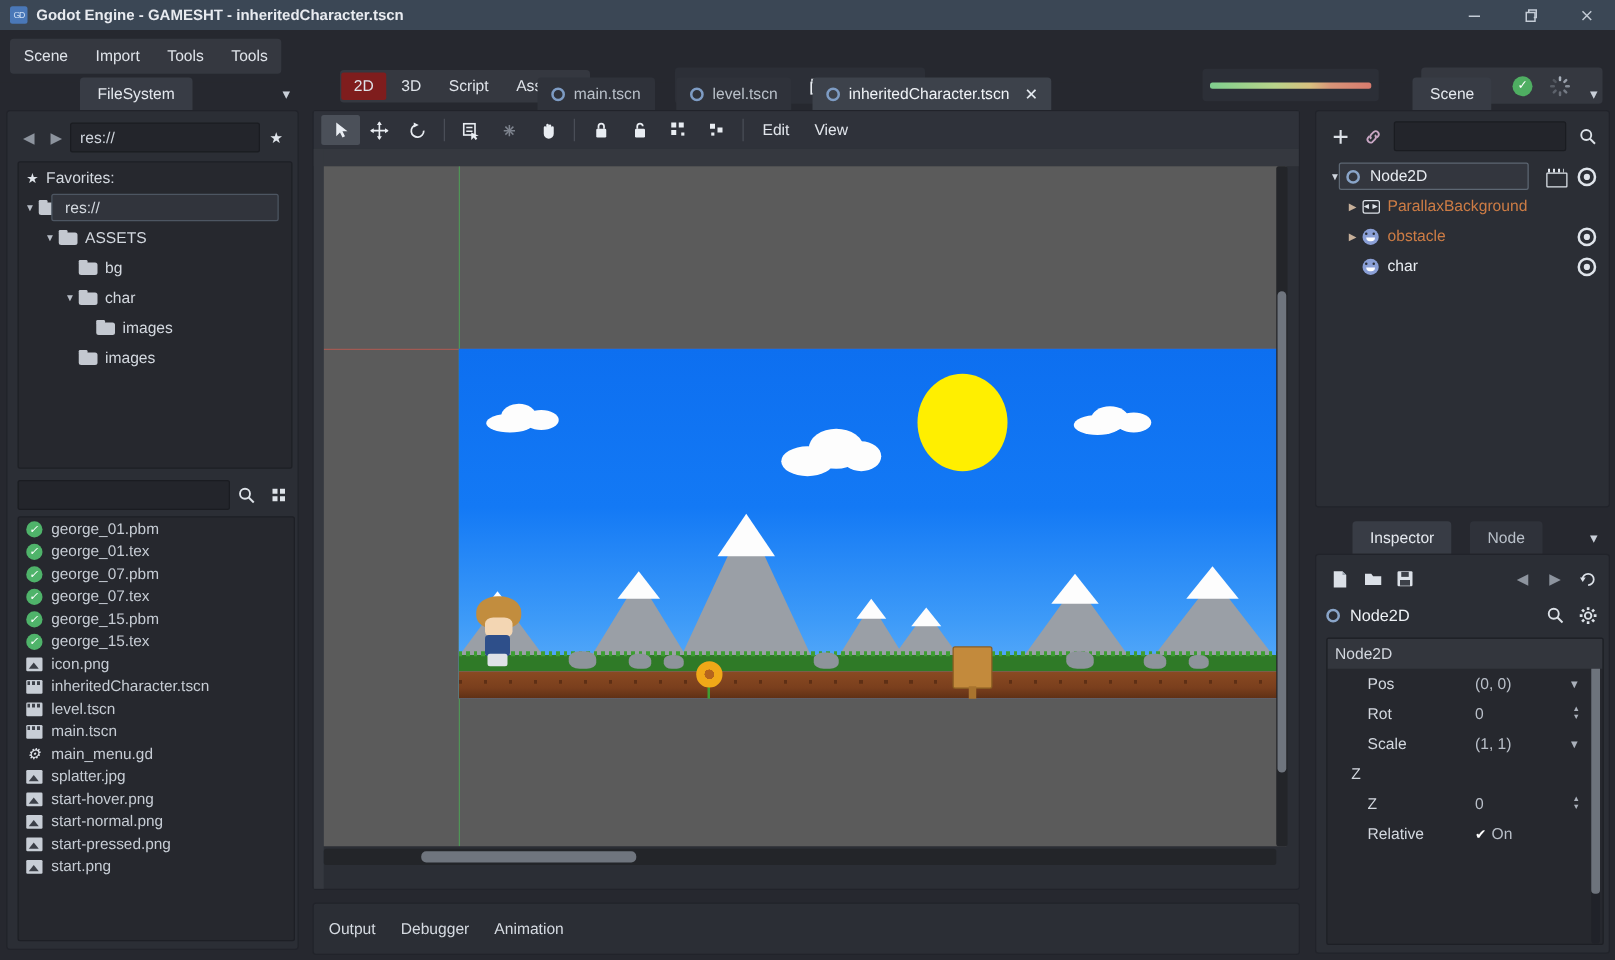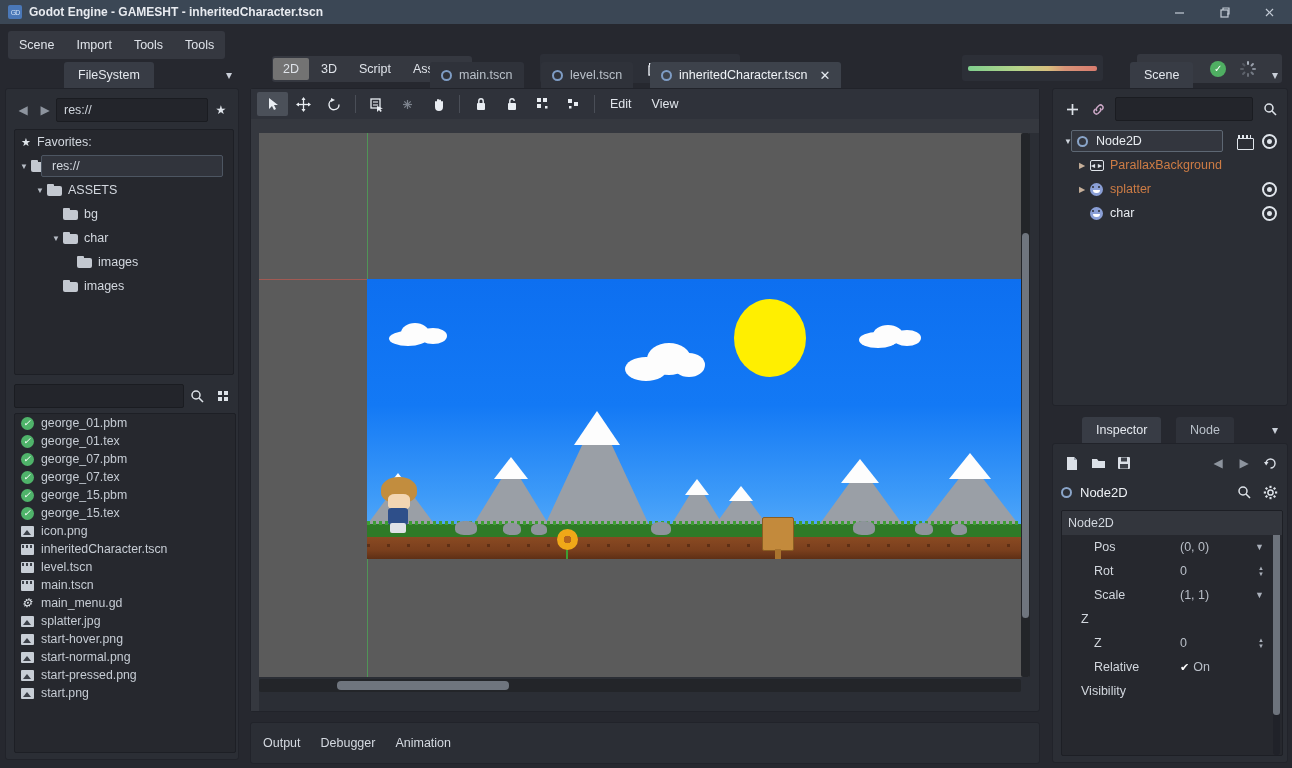--- a/index.html
+++ b/index.html
@@ -46,21 +46,21 @@
     font-size: 12.5px; color: #dfe3e9;
   }
   .mode-group {
     position: absolute; left: 272px; top: 32px; height: 26px;
     background: #353840; border-radius: 3px; display: flex; align-items: center;
   }
   .mode-item {
     padding: 0 10px; height: 22px; margin: 0 1px; display: flex; align-items: center;
     font-size: 12.5px; color: #dfe3e9; border-radius: 2px;
   }
-  .mode-item.active { background: #737373; }
+  .mode-item.active { background: #7f1d1d; }
 
   .play-group {
     position: absolute; left: 540px; top: 30px; height: 29px;
     background: #2c2f37; border-radius: 3px; display: flex; align-items: center;
     padding: 0 4px;
   }
   .play-btn {
     width: 32px; height: 27px; display: flex; align-items: center; justify-content: center;
   }
 
@@ -836,21 +836,21 @@
         <span class="n-ico">
             <i class="plx-ico">◄►</i>
           </span>
         <span class="n-label orange">ParallaxBackground</span>
       </div>
       <div class="node-row" style="padding-left:14px">
         <span class="fold">▶</span>
         <span class="n-ico">
             <i class="smiley"></i>
           </span>
-        <span class="n-label orange">splatter</span>
+        <span class="n-label orange">obstacle</span>
         <span class="n-right">
             <span class="eye">
               <i></i>
             </span>
           </span>
       </div>
       <div class="node-row" style="padding-left:28px">
         <span class="n-ico">
             <i class="smiley"></i>
           </span>
@@ -954,19 +954,16 @@
         </div>
         <div class="prop-row">
           <span class="prop-name" style="padding-left: 32px;">Z</span>
           <span class="prop-val">0</span>
           <span class="prop-ctrl" style="line-height: 6px; font-size: 6px;">▲<br>▼</span>
         </div>
         <div class="prop-row">
           <span class="prop-name" style="padding-left: 32px;">Relative</span>
           <span class="prop-val"><span class="chk">✔</span><span>On</span></span>
         </div>
-        <div class="prop-row">
-          <span class="prop-name" style="padding-left: 19px;">Visibility</span>
-        </div>
       </div>
   </div>
 
 </div>
 
 </body></html>

